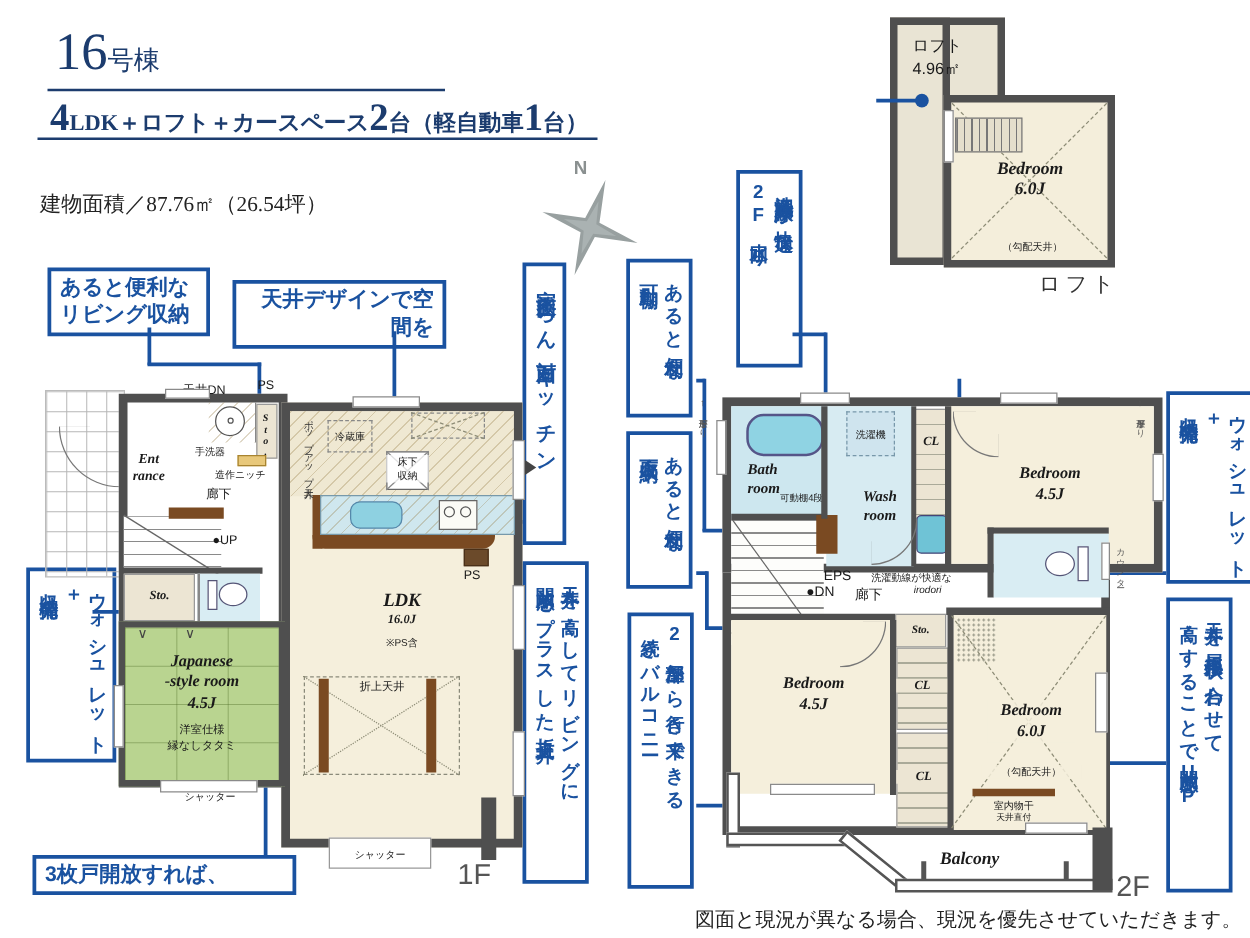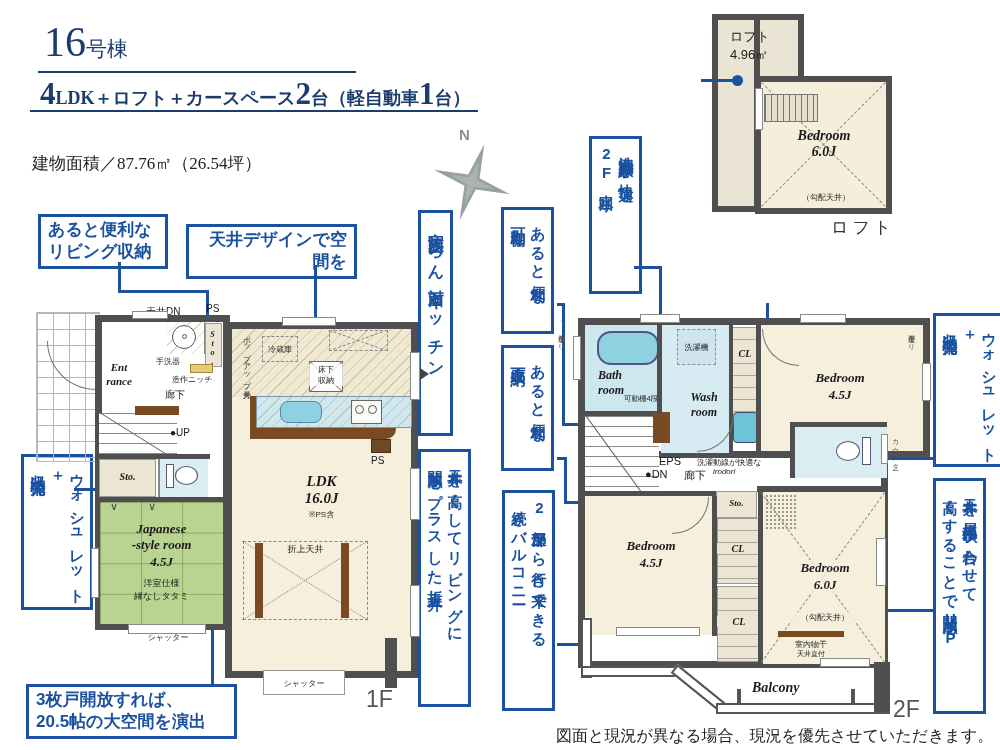--- a/index.html
+++ b/index.html
@@ -111,21 +111,20 @@
   <div class="ab annv" style="left:418px;top:449px;height:258px;">
     <div>天井を高くしてリビングに</div>
       <div>開放感をプラスした折上天井</div>
   </div>
   <div class="ab annv" style="left:21px;top:454px;height:156px;">
     <div>ウォシュレット＋</div>
       <div>収納完備</div>
   </div>
   <div class="ab ann" style="left:26px;top:684px;width:211px;">
     <div>3枚戸開放すれば、</div>
-      <div>20.5帖の大空間を演出</div>
   </div>
   <div class="ab annv" style="left:933px;top:313px;height:154px;">
     <div>ウォシュレット＋</div>
       <div>収納完備</div>
   </div>
   <div class="ab annv" style="left:933px;top:478px;height:236px;">
     <div>天井を屋根形状に合わせて</div>
       <div>高くすることで開放感UP</div>
   </div>
 
@@ -227,21 +226,21 @@
   <div class="ab hatch" style="left:256px;top:396px;width:156px;height:32px;background-color:#cfe7ee;border:1px solid #7799aa;"></div>
   <div class="ab" style="left:280px;top:401px;width:42px;height:22px;background:#8ed1e1;border:1px solid #5588aa;border-radius:8px;"></div>
   <div class="ab" style="left:351px;top:400px;width:31px;height:24px;background:#fbfbf6;border:1px solid #666;"></div>
   <div class="ab" style="left:355px;top:405px;width:9px;height:9px;border:1.5px solid #555;border-radius:50%;"></div>
   <div class="ab" style="left:368px;top:405px;width:9px;height:9px;border:1.5px solid #555;border-radius:50%;"></div>
   <div class="ab" style="left:250px;top:428px;width:146px;height:11px;background:#7a4a22;border-radius:0 0 10px 10px;"></div>
   <div class="ab sm vtx" style="left:240px;top:330px;font-size:8px;color:#333;">ポップアップ天井</div>
   <div class="ab" style="left:371px;top:439px;width:20px;height:14px;background:#6b4a2a;border:1px solid #4a3018;"></div>
   <div class="ab sm" style="left:371px;top:455px;font-size:10px;">PS</div>
   <div class="ab rm ctr" style="left:225px;top:473px;width:193px;font-size:15px;">LDK</div>
-  <div class="ab rm ctr" style="left:225px;top:490px;width:193px;font-size:15px;">16.0J</div>
+  <div class="ab rm ctr" style="left:225px;top:490px;width:193px;font-size:10px;">16.0J</div>
   <div class="ab sm ctr" style="left:225px;top:508px;width:193px;font-size:8px;">※PS含</div>
   <div class="ab" style="left:243px;top:541px;width:125px;height:79px;border:1.2px dashed #8a8a7a;"></div>
   <div class="dg" style="left:231px;top:580px;width:148px;transform:rotate(32.3deg);border-top-style:dotted;"></div>
   <div class="dg" style="left:231px;top:580px;width:148px;transform:rotate(-32.3deg);border-top-style:dotted;"></div>
   <div class="ab sm ctr" style="left:268px;top:543px;width:75px;font-size:9px;background:#f5efdc;">折上天井</div>
   <div class="ab" style="left:255px;top:543px;width:8px;height:75px;background:#7a4a22;"></div>
   <div class="ab" style="left:341px;top:543px;width:8px;height:75px;background:#7a4a22;"></div>
 
   <div class="ab win" style="left:282px;top:317px;width:54px;height:9px;"></div>
   <div class="ab win" style="left:132px;top:311px;width:36px;height:8px;"></div>
@@ -287,21 +286,21 @@
 
   <div class="ab wall" style="left:585px;top:411px;width:76px;height:5px;"></div>
   <div class="ab steps" style="left:585px;top:416px;width:74px;height:100px;background-color:#fdfdfb;"></div>
   <div class="dg" style="left:561px;top:465px;width:122px;transform:rotate(54deg);border-top:1px solid #666;"></div>
   <div class="ab" style="left:653px;top:412px;width:17px;height:31px;background:#7a4a22;"></div>
   <div class="ab sm" style="left:659px;top:455px;font-size:11px;">EPS</div>
   <div class="ab sm" style="left:645px;top:468px;font-size:11px;">●DN</div>
   <div class="ab sm" style="left:684px;top:468px;font-size:11px;">廊下</div>
   <div class="ab" style="left:733px;top:412px;width:25px;height:31px;background:#6fc3d6;border:1px solid #447;border-radius:4px;"></div>
   <div class="ab sm" style="left:697px;top:457px;font-size:8px;">洗濯動線が快適な</div>
-  <div class="ab sm" style="left:713px;top:467px;font-size:8px;font-style:italic;">irodori</div>
+  <div class="ab sm" style="left:731px;top:467px;font-size:8px;font-style:italic;">irodori</div>
   <div class="ab" style="left:716px;top:491px;width:41px;height:27px;background:#ece5d3;border:1px solid #999;"></div>
   <div class="ab rm ctr" style="left:716px;top:498px;width:41px;font-size:9px;">Sto.</div>
 
   <div class="ab wall" style="left:790px;top:422px;width:97px;height:5px;"></div>
   <div class="ab wall" style="left:790px;top:422px;width:5px;height:56px;"></div>
   <div class="ab" style="left:795px;top:427px;width:92px;height:51px;background:#d9edf3;"></div>
   <div class="ab" style="left:862px;top:437px;width:9px;height:28px;background:#fff;border:1px solid #557;"></div>
   <div class="ab" style="left:836px;top:441px;width:24px;height:20px;background:#fff;border:1.5px solid #557;border-radius:50%;"></div>
   <div class="ab sm vtx" style="left:890px;top:434px;font-size:7px;color:#555;">カウンター</div>
 

